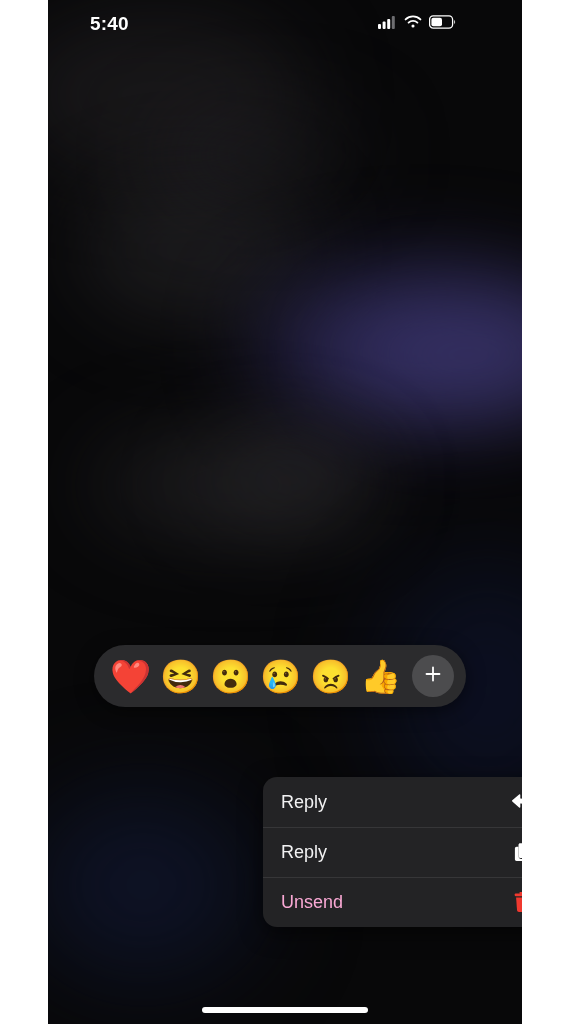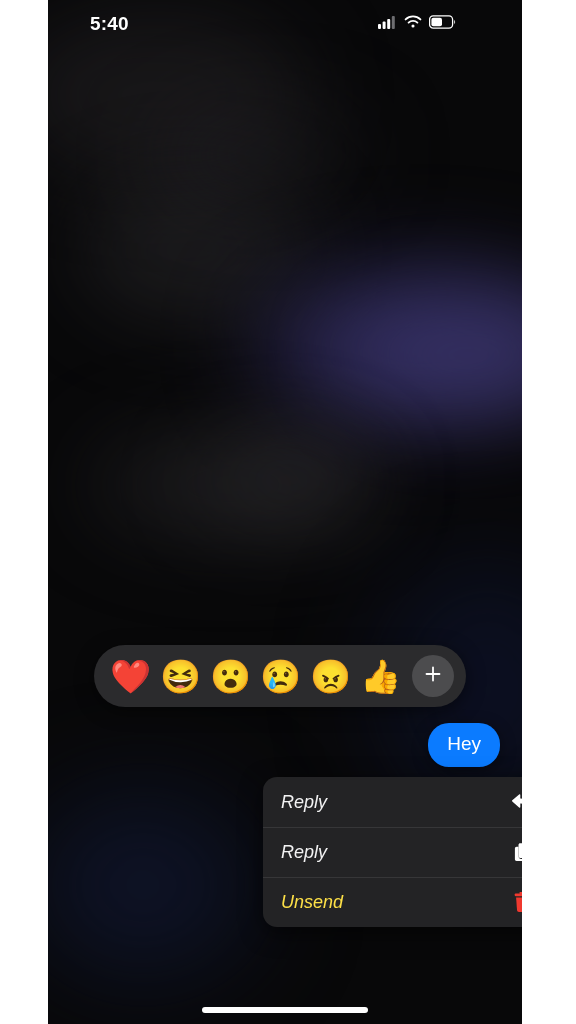--- a/index.html
+++ b/index.html
@@ -166,21 +166,20 @@
   
   #context-menu {
     position: absolute;
     left: 215px;
     top: 777px;
     width: 289px;
     z-index: 26;
     display: flex;
     flex-direction: column;
     gap: 8px;
-    font-style: italic;
   }
   .menu-group {
     background: #232325;
     border-radius: 14px;
     overflow: hidden;
     box-shadow: 0 6px 22px rgba(0,0,0,0.55);
   }
   .menu-item {
     height: 50px;
     display: flex;
@@ -194,21 +193,21 @@
     content: "";
     position: absolute;
     left: 0; right: 0; top: 0;
     height: 1px;
     background: rgba(255,255,255,0.09);
   }
   .menu-label {
     color: #f2f2f3;
     font-size: 18px;
   }
-  .menu-label.destructive { color: #fde047; }
+  .menu-label.destructive { color: #f9a8d4; }
   .menu-icon {
     width: 24px;
     height: 24px;
     display: flex;
     align-items: center;
     justify-content: center;
     flex: none;
   }
 
   
@@ -280,21 +279,20 @@
     <div id="reaction-plus">
       <span>
         <svg width="20" height="20" viewBox="0 0 20 20">
           <rect x="9.1" y="2.6" width="1.8" height="14.8" rx="0.9" fill="#ffffff"></rect>
           <rect x="2.6" y="9.1" width="14.8" height="1.8" rx="0.9" fill="#ffffff"></rect>
         </svg>
       </span>
     </div>
   </div>
 
-  <div id="message-bubble">Hey</div>
 
   <div id="context-menu">
 
     <div class="menu-group">
 
       <div class="menu-item">
         <span class="menu-label">Reply</span>
         <span class="menu-icon">
           <svg width="22" height="20" viewBox="0 0 22 20">
             <path d="M9.3 3.1v3.4C14.4 6.9 18.6 9.5 20.3 16c.2.8-.6 1-1 .4-2-2.8-5.3-4.6-10-4.8v3.5c0 .8-.6 1-1.2.5L1.3 9.4a.8.8 0 0 1 0-1.2l6.8-5.6c.6-.5 1.2-.3 1.2.5z" fill="#ffffff"></path>

